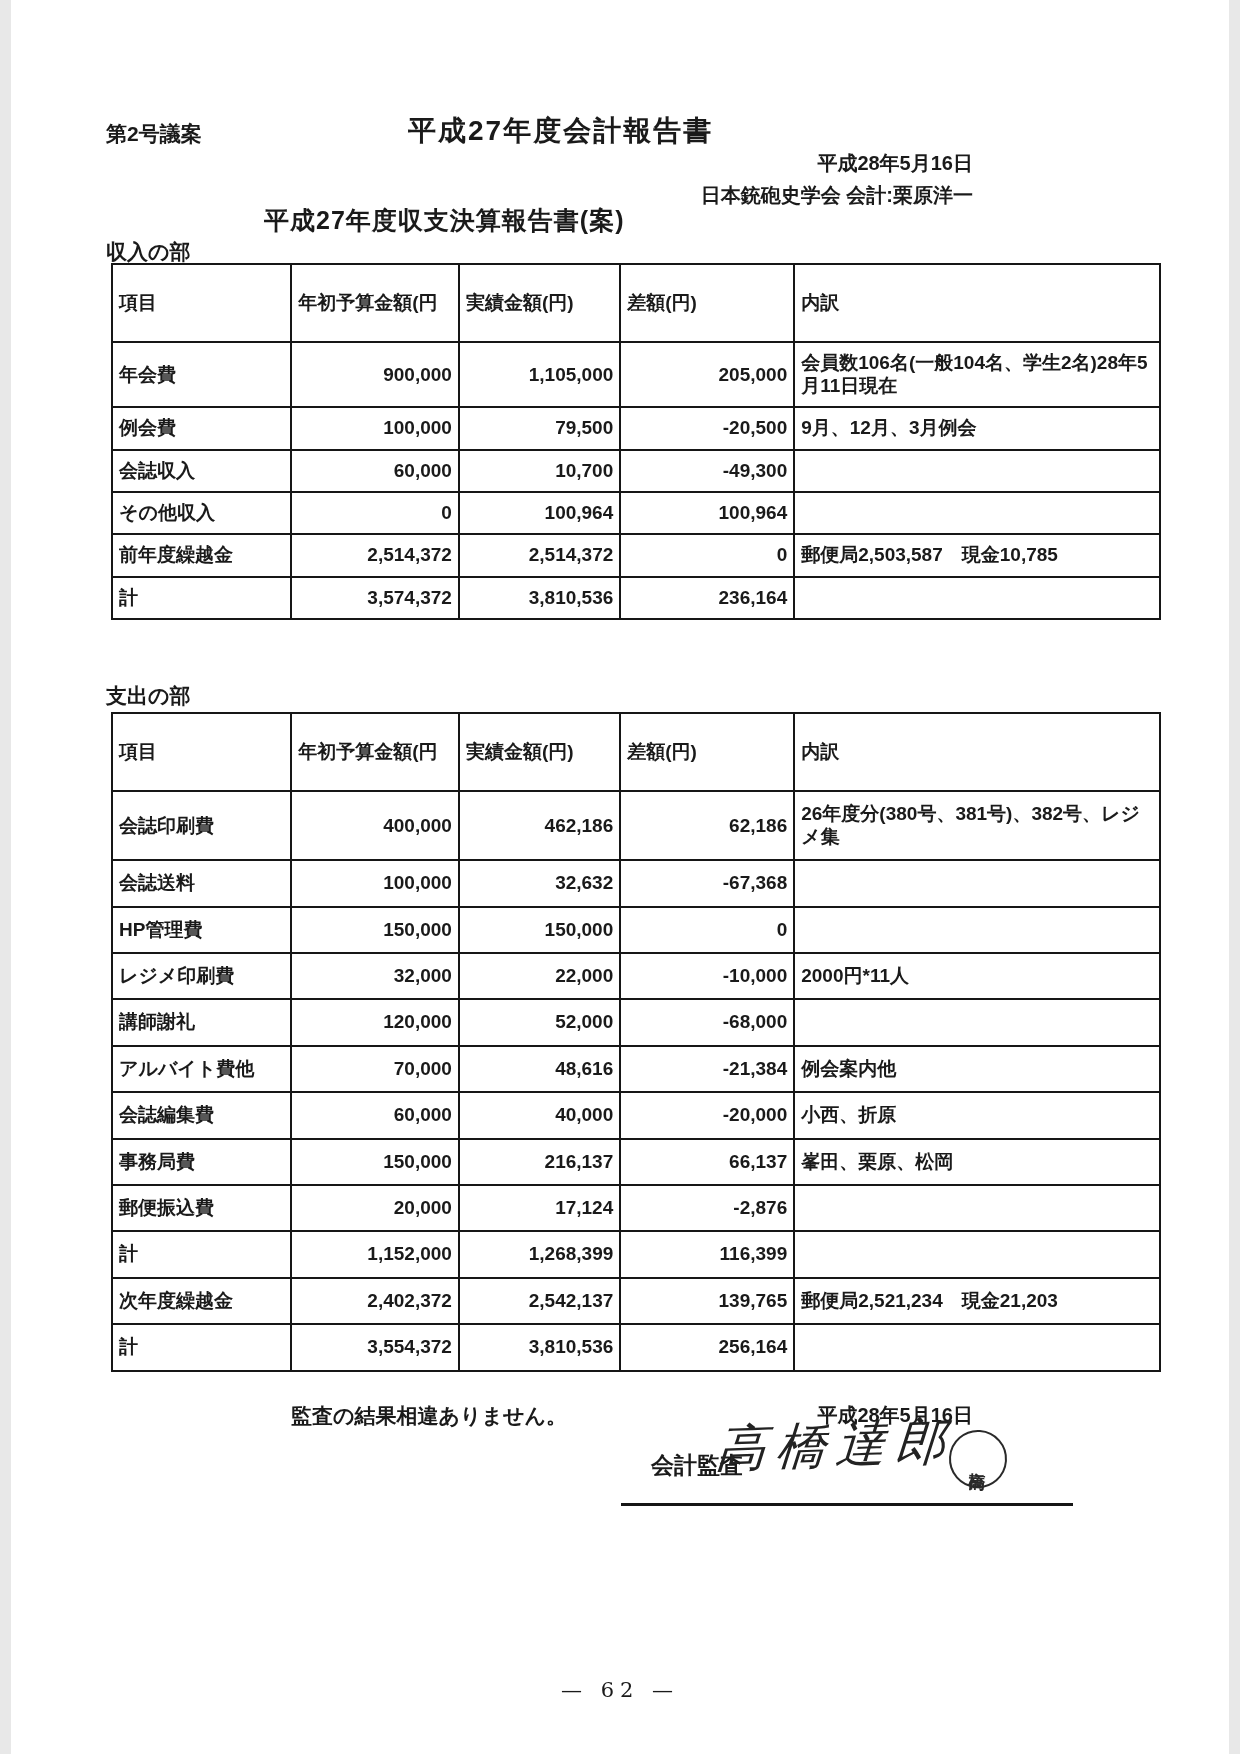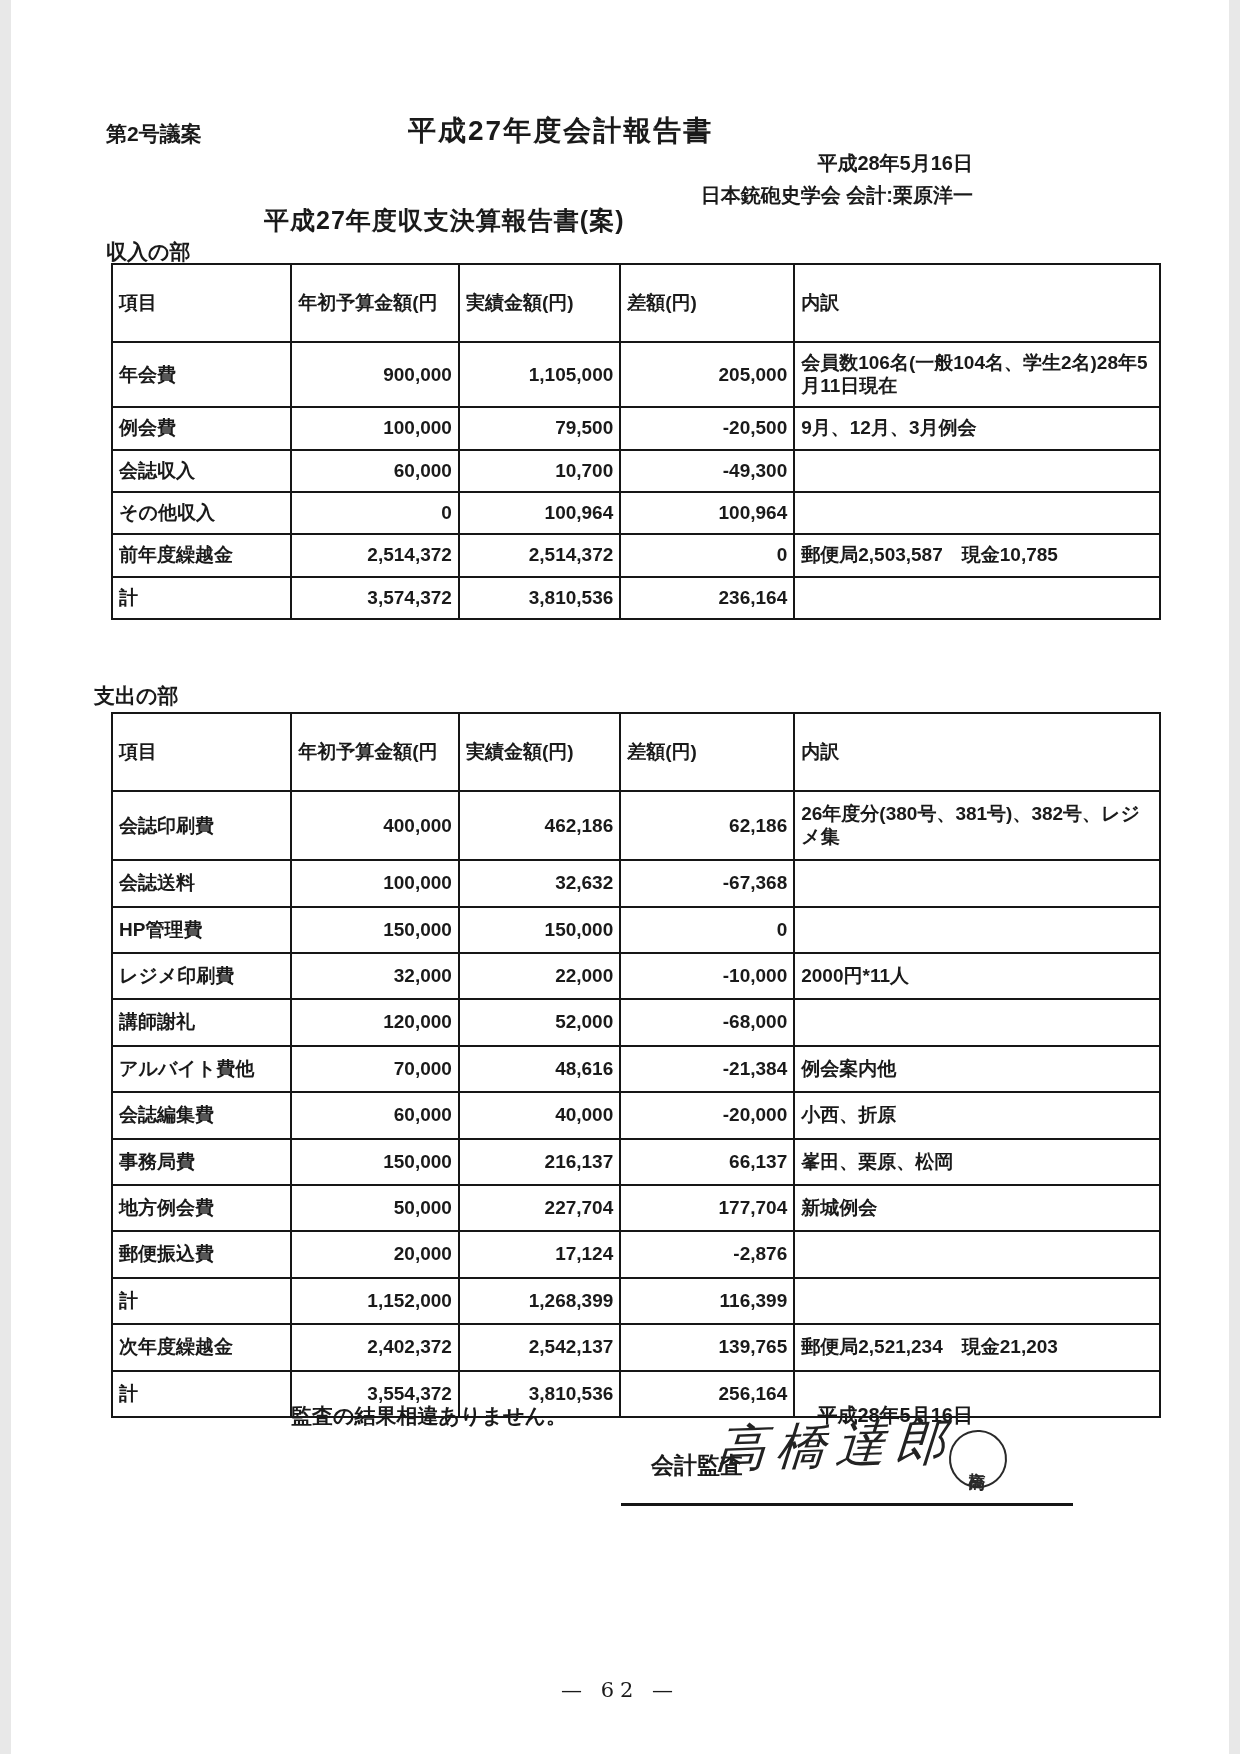--- a/index.html
+++ b/index.html
@@ -14,21 +14,21 @@
   }
   .abs { position:absolute; }
   .docket      { left:95px;  top:120px; font-size:21px; font-weight:700; }
   .doc-title   { left:397px; top:112px; font-size:28px; font-weight:700; letter-spacing:2px; }
   .date-top    { right:256px; top:150px; font-size:20px; font-weight:600; }
   .org-line    { right:256px; top:182px; font-size:20px; font-weight:600; }
   .subtitle    { left:253px; top:204px; font-size:25px; font-weight:700; letter-spacing:1px; }
 
   .section-label { font-size:21px; font-weight:700; }
   .income-label  { left:95px; top:238px; }
-  .expense-label { left:83px; top:682px; }
+  .expense-label { left:95px; top:682px; }
 
   .fin-table { border-collapse:collapse; table-layout:fixed; width:1050px; background:#fff; }
   .income-table  { left:100px; top:263px; }
   .expense-table { left:100px; top:712px; }
   .fin-table th, .fin-table td {
     border:2px solid #161616;
     font-size:19px; font-weight:600;
     line-height:1.18;
     padding:9px 6px;
     overflow:hidden;
@@ -213,27 +213,20 @@
           <td class="col-note">小西、折原</td>
         </tr>
         <tr>
           <td class="col-item">事務局費</td>
           <td class="col-budget">150,000</td>
           <td class="col-actual">216,137</td>
           <td class="col-diff">66,137</td>
           <td class="col-note">峯田、栗原、松岡</td>
         </tr>
         <tr>
-          <td class="col-item">地方例会費</td>
-          <td class="col-budget">50,000</td>
-          <td class="col-actual">227,704</td>
-          <td class="col-diff">177,704</td>
-          <td class="col-note">新城例会</td>
-        </tr>
-        <tr>
           <td class="col-item">郵便振込費</td>
           <td class="col-budget">20,000</td>
           <td class="col-actual">17,124</td>
           <td class="col-diff">-2,876</td>
           <td class="col-note"></td>
         </tr>
         <tr>
           <td class="col-item">計</td>
           <td class="col-budget">1,152,000</td>
           <td class="col-actual">1,268,399</td>

